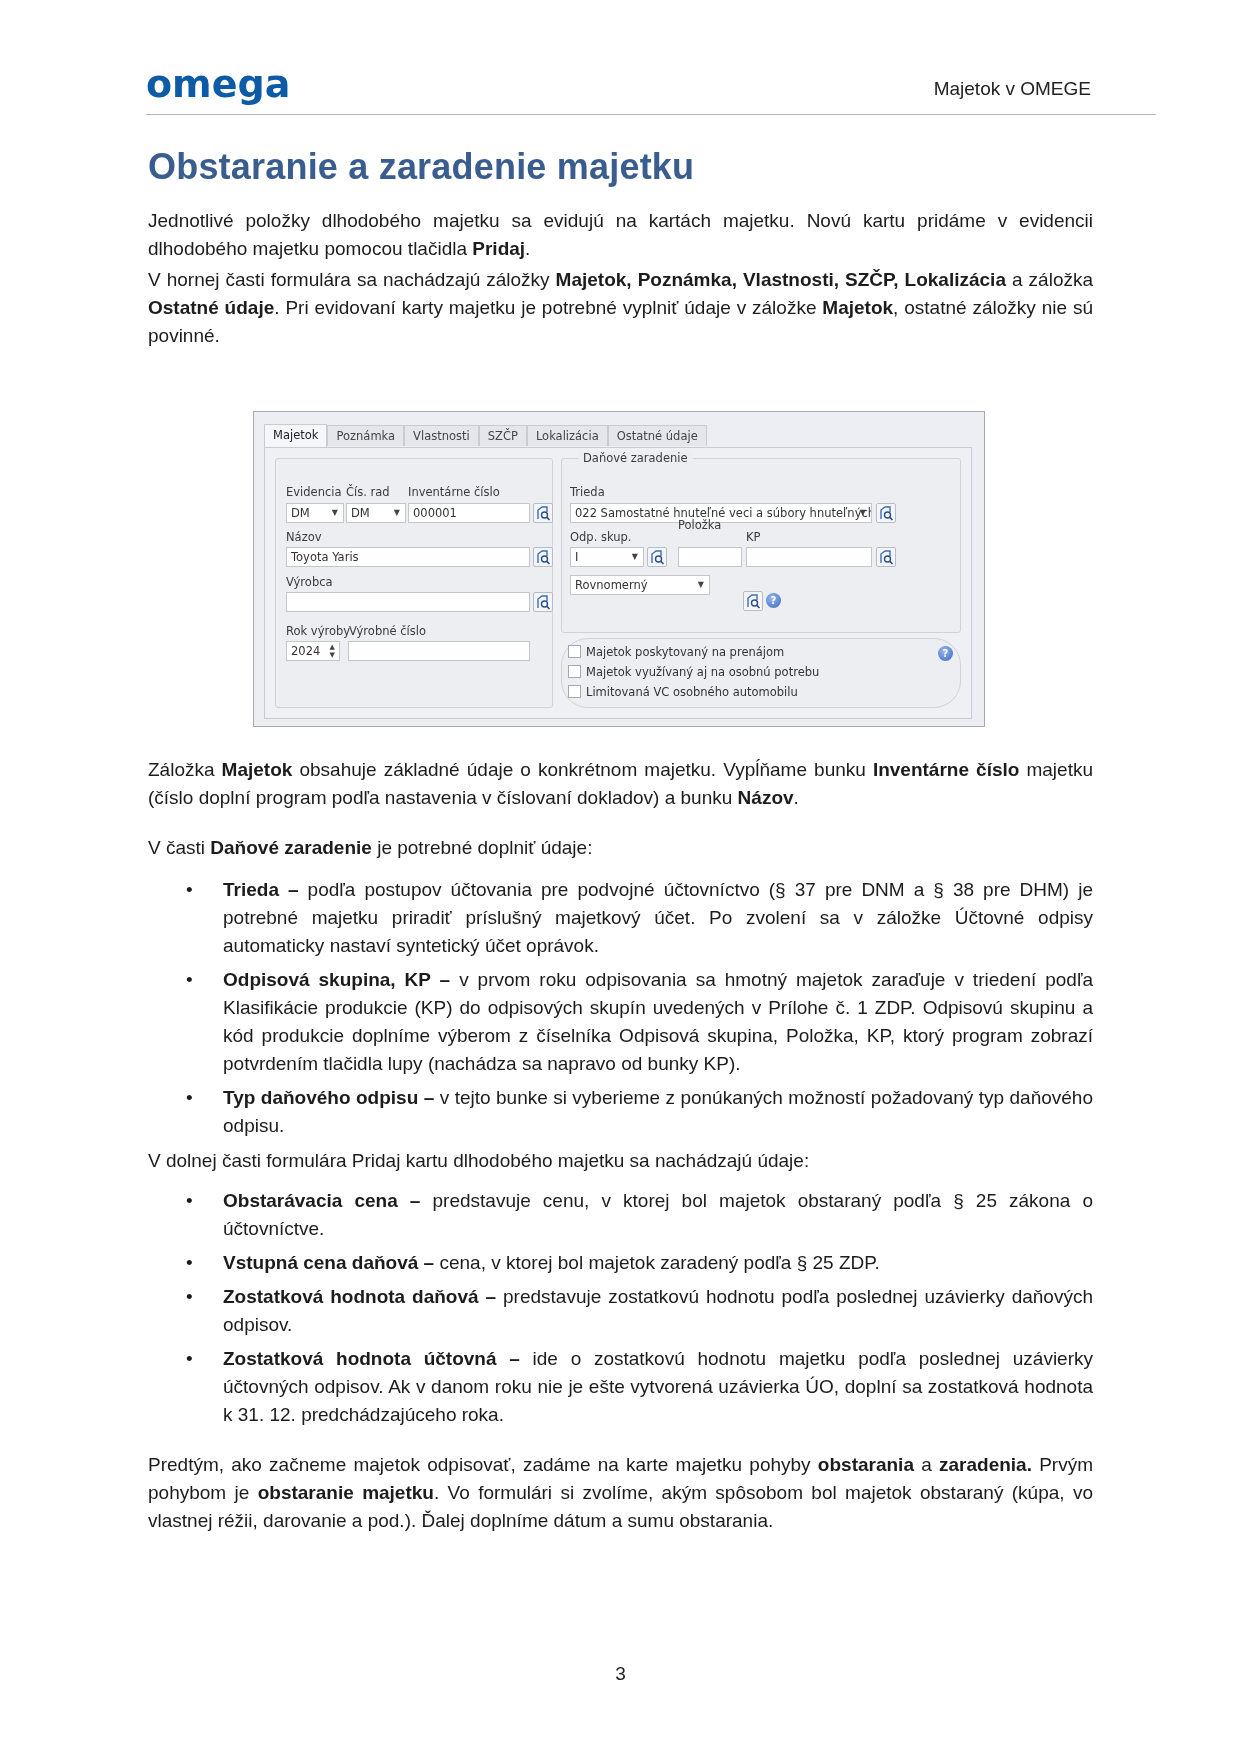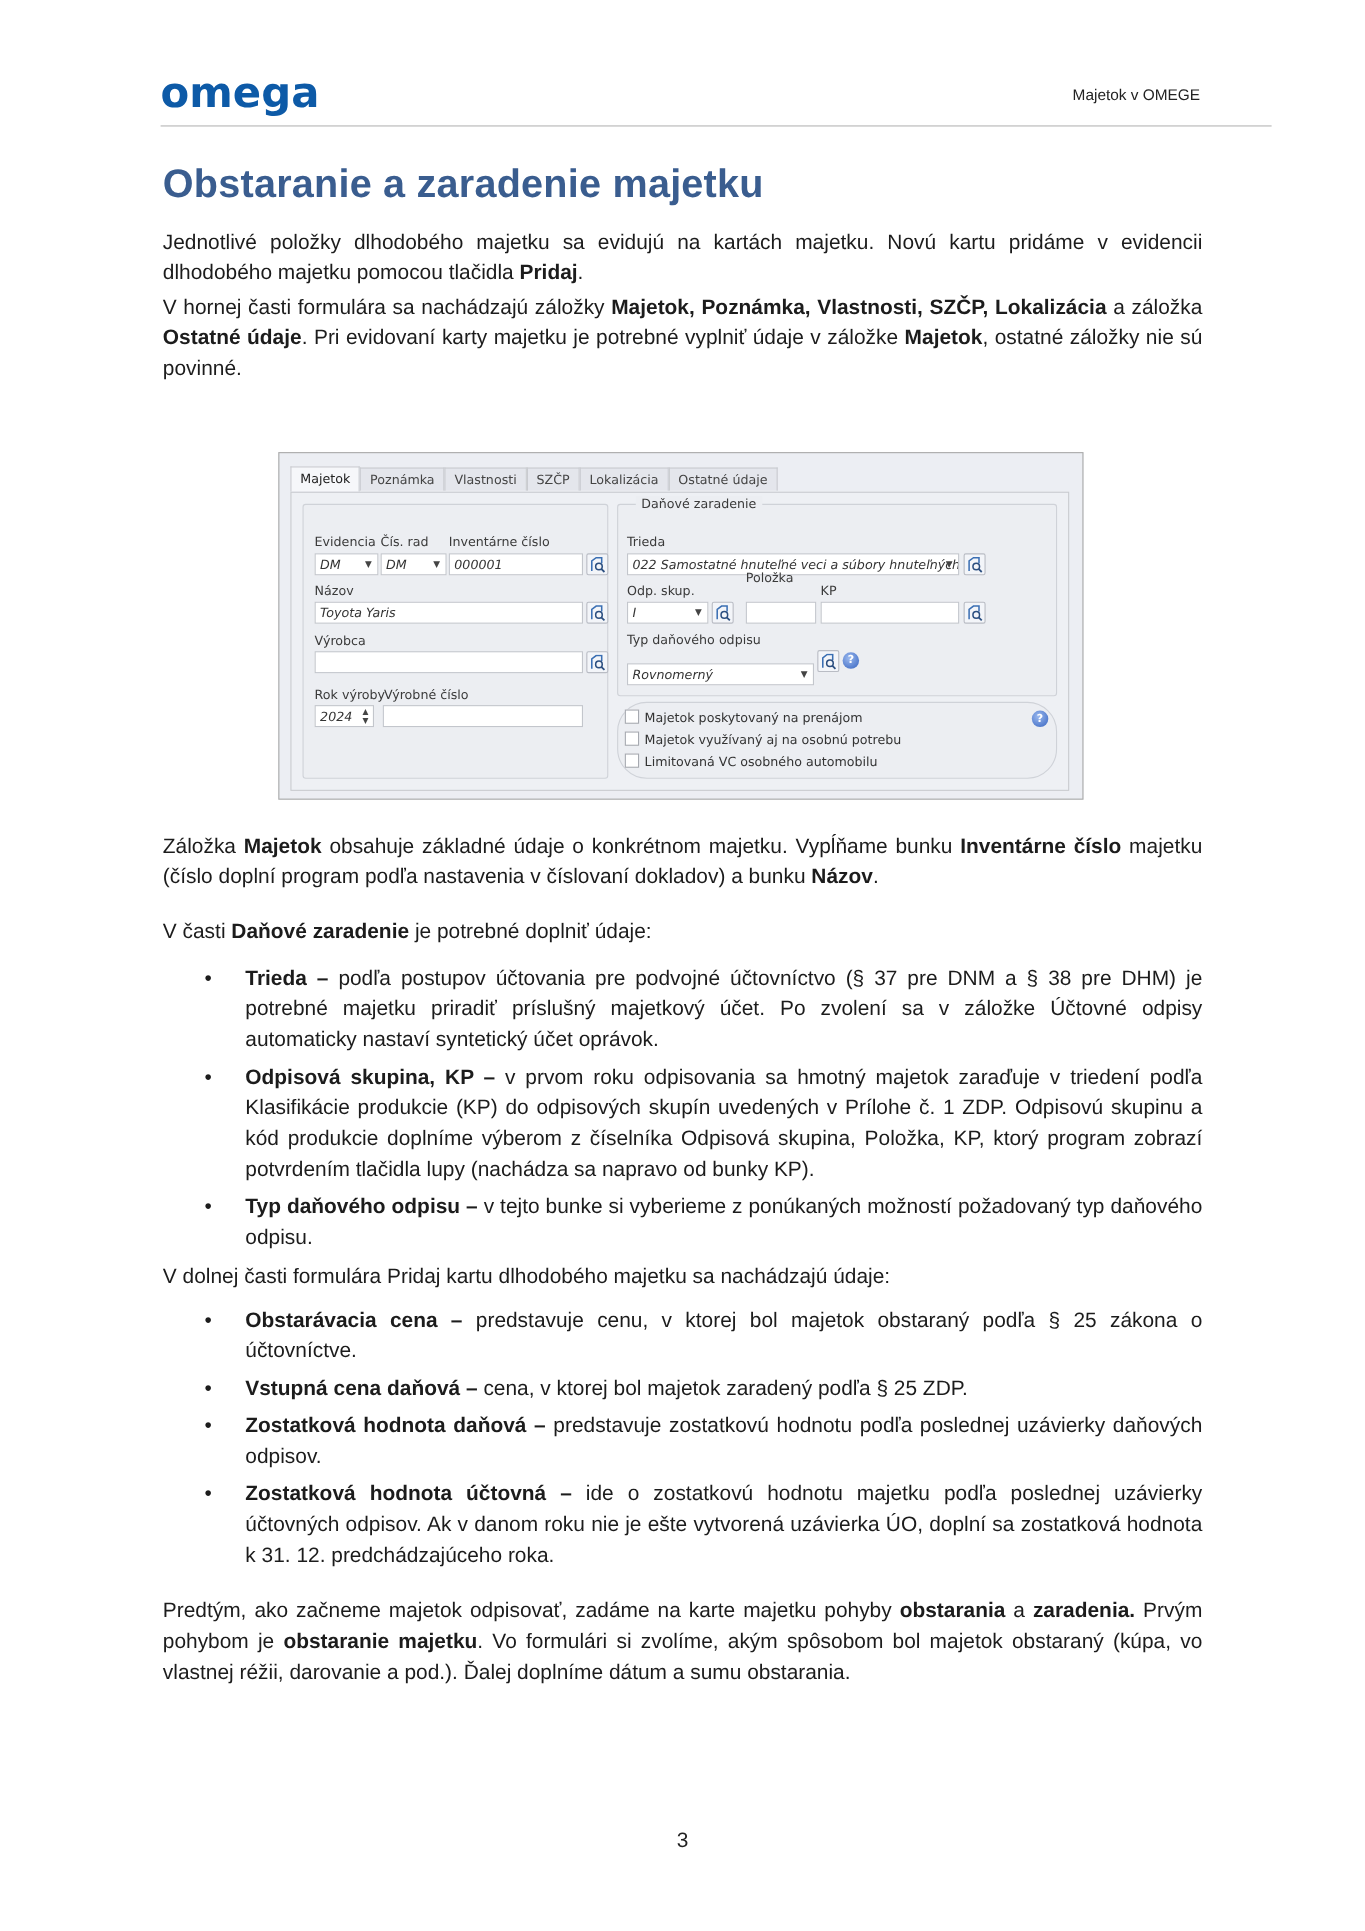--- a/index.html
+++ b/index.html
@@ -3,21 +3,21 @@
 <meta charset="utf-8">
 <style>
   html, body { margin:0; padding:0; background:#ffffff; }
   body { width:1241px; height:1755px; position:relative; overflow:hidden;
          font-family:"DejaVu Sans", "Liberation Sans", sans-serif; color:#1a1a1a; }
   .page { position:absolute; left:0; top:0; width:1241px; height:1755px; }
 
   .logo { position:absolute; left:146px; top:62px; font-family:"DejaVu Sans", sans-serif;
           font-size:38px; font-weight:bold; color:#0d5aa7; letter-spacing:0px; }
   .header-title { position:absolute; right:150px; top:78px; font-family:"Liberation Sans", sans-serif;
-          font-size:14px; color:#222; }
+          font-size:19px; color:#222; }
   .header-rule { position:absolute; left:146px; width:1010px; top:114px; height:0; border-top:1.5px solid #b5b5b5; }
 
   .h1 { position:absolute; left:148px; top:146px; font-family:"Liberation Sans", sans-serif;
         font-size:36px; font-weight:bold; color:#3a5d8f; margin:0; letter-spacing:0.2px; }
 
   .text { position:absolute; left:148px; width:945px; font-family:"Liberation Sans", sans-serif;
           font-size:19px; line-height:28px; color:#1c1c1c; }
   .text p { margin:0; }
   .justify { text-align:justify; }
   .text b { font-weight:bold; }
@@ -32,21 +32,21 @@
           font-size:11px; color:#333; }
   .tabs { position:absolute; left:10px; top:13px; height:22px; display:flex; }
   .tab { height:21px; padding:0 8px; line-height:21px; border:1px solid #c9cbd0; border-bottom:none;
          background:#e4e6ec; margin-right:0; font-size:11.5px; color:#444; box-sizing:border-box; }
   .tab.active { background:#f6f7fa; height:23px; margin-top:-1px; color:#222; }
   .tab-body { position:absolute; left:10px; top:35px; width:708px; height:272px; border:1px solid #c9cbd0;
               background:#eef0f4; box-sizing:border-box; }
   .panel { position:absolute; border:1px solid #cfd2d8; border-radius:3px; background:#eceef2; box-sizing:border-box; }
   .lbl { position:absolute; font-size:11.5px; color:#3a3a3a; white-space:nowrap; }
   .input { position:absolute; height:20px; background:#fff; border:1px solid #c3c6cc; box-sizing:border-box;
-           font-size:11.5px; line-height:18px; padding-left:4px; color:#333; white-space:nowrap; overflow:hidden;font-style:italic; }
+           font-size:11.5px; line-height:18px; padding-left:4px; color:#333; white-space:nowrap; overflow:hidden; }
   .combo .arrow { position:absolute; right:5px; top:0; font-size:8px; color:#444; line-height:18px; }
   .spin .arrows { position:absolute; right:4px; top:1px; font-size:7px; line-height:8px; color:#444; }
   .lookup { position:absolute; width:20px; height:20px; border:1px solid #b9bcc4; border-radius:2px;
             background:#f3f5f9; box-sizing:border-box; }
   .lookup svg { position:absolute; left:2px; top:2px; }
   .help { position:absolute; width:15px; height:15px; border-radius:50%;
           background:radial-gradient(circle at 40% 35%, #9bb9ef, #3563bf); color:#fff;
           font-size:10px; font-weight:bold; text-align:center; line-height:15px; }
   .chk { position:absolute; font-size:11.5px; color:#333; white-space:nowrap; }
   .chk .box { display:inline-block; width:11px; height:11px; border:1px solid #a6a9b0; background:#fff;
@@ -169,21 +169,21 @@
         <div class="input" style="left:184px; top:88px; width:126px;"></div>
         <div class="lookup" style="left:314px; top:88px;">
           <svg width="15" height="15" viewBox="0 0 15 15">
               <path d="M2 13 L2 4 L6 1 L11 1 L11 6" fill="none" stroke="#3b6fb3" stroke-width="1.4"></path>
               <circle cx="8.5" cy="9" r="3" fill="none" stroke="#2c4f80" stroke-width="1.4"></circle>
               <line x1="10.6" y1="11.2" x2="13.5" y2="14" stroke="#2c4f80" stroke-width="1.6"></line>
             </svg>
         </div>
 
         <div class="lbl" style="left:8px; top:115px;text-align:right;">Typ daňového odpisu</div>
-        <div class="input combo" style="left:8px; top:144px; width:170px;">
+        <div class="input combo" style="left:8px; top:116px; width:140px;">
           <span>Rovnomerný</span>
           <span class="arrow">▼</span>
         </div>
         <div class="lookup" style="left:181px; top:132px;">
           <svg width="15" height="15" viewBox="0 0 15 15">
               <path d="M2 13 L2 4 L6 1 L11 1 L11 6" fill="none" stroke="#3b6fb3" stroke-width="1.4"></path>
               <circle cx="8.5" cy="9" r="3" fill="none" stroke="#2c4f80" stroke-width="1.4"></circle>
               <line x1="10.6" y1="11.2" x2="13.5" y2="14" stroke="#2c4f80" stroke-width="1.6"></line>
             </svg>
         </div>

